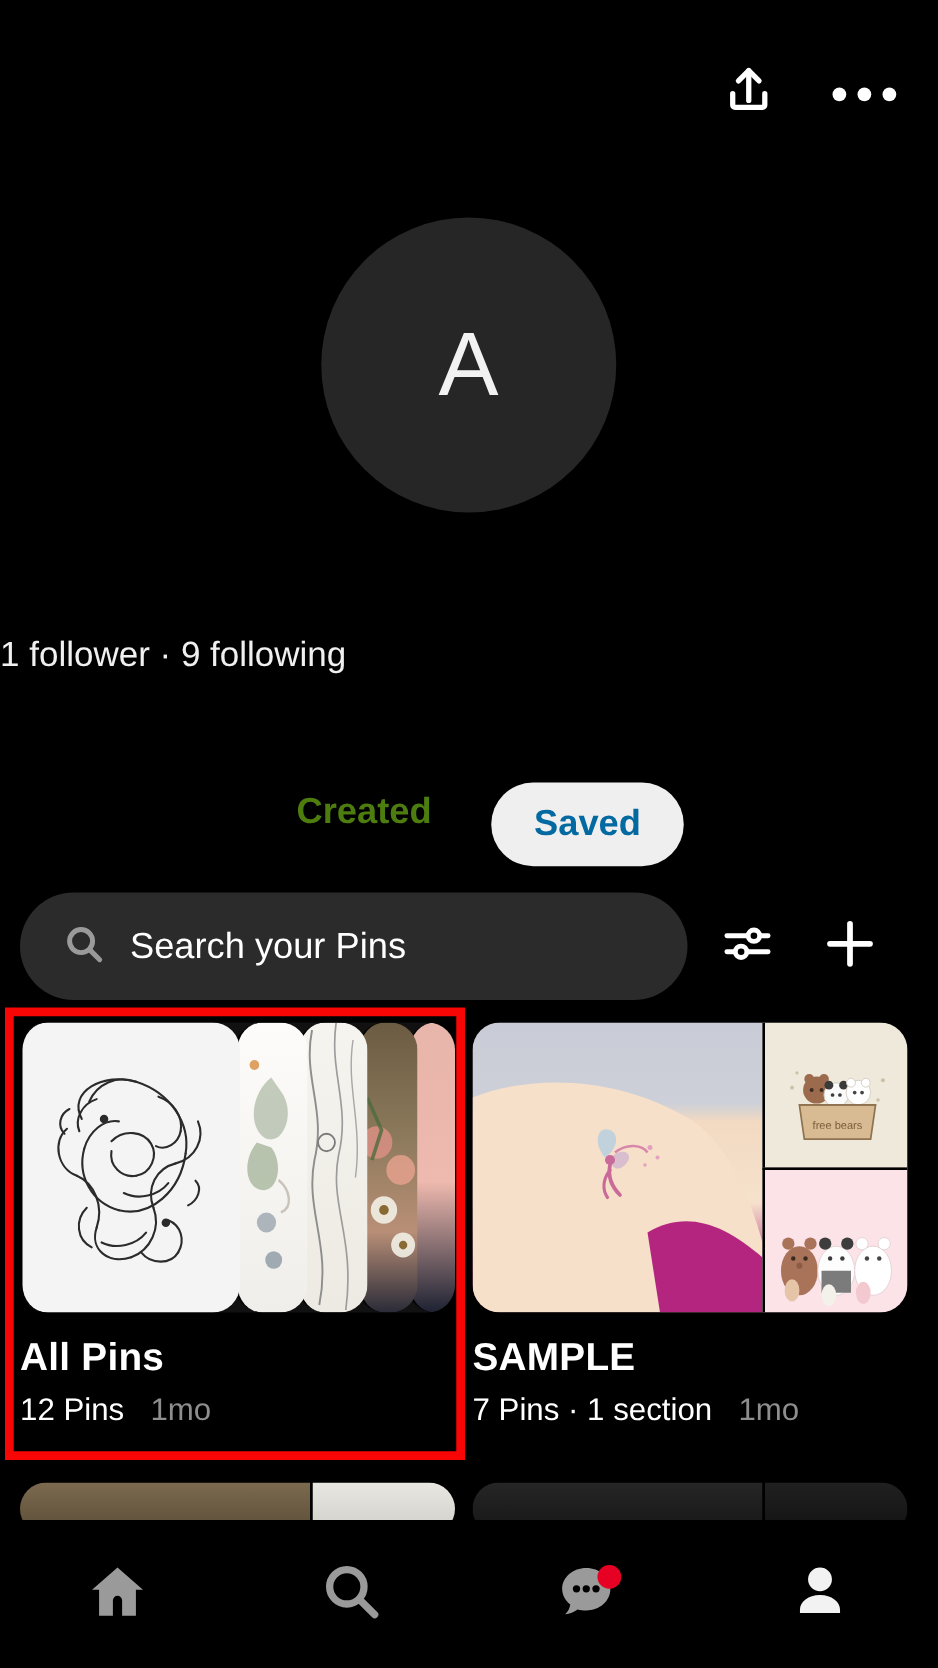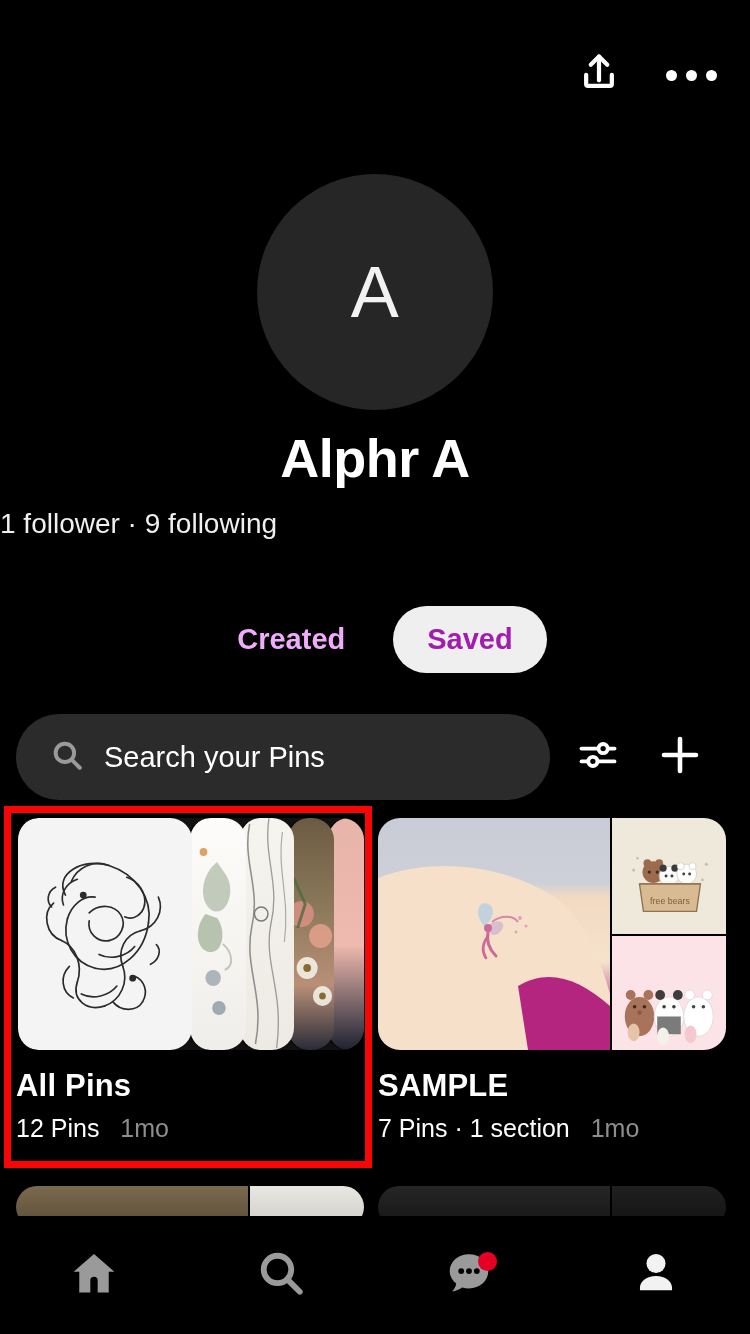--- a/index.html
+++ b/index.html
@@ -53,24 +53,24 @@
     font-size: 28px; font-weight: 400;
   }
 
   
   .tabs {
     position: absolute; left: 0; top: 606px; width: 750px;
     display: flex; align-items: center; justify-content: center; gap: 14px;
   }
   .tab {
     padding: 17px 34px; border-radius: 40px;
-    font-size: 29px; font-weight: 700; color: #f0abfc;
+    font-size: 29px; font-weight: 700; color: #4d7c0f;
     background: transparent; cursor: pointer; white-space: nowrap;
   }
-  .tab.active { background: #efefef; color: #a21caf; }
+  .tab.active { background: #efefef; color: #0369a1; margin-top: 20px; }
 
   
   .searchrow {
     position: absolute; left: 0; top: 714px; width: 750px;
     display: flex; align-items: center;
   }
   .searchbar {
     margin-left: 16px;
     width: 534px; height: 86px; border-radius: 43px;
     background: #2b2b2b;
@@ -182,21 +182,20 @@
         <i></i>
           <i></i>
           <i></i>
       </span>
     </div>
   </div>
 
   <div class="avatar">
     <span>A</span>
   </div>
-  <div class="pname">Alphr A</div>
   <div class="pstats">1 follower · 9 following</div>
 
   <div class="tabs">
     <div class="tab">Created</div>
     <div class="tab active">Saved</div>
   </div>
 
   <div class="searchrow">
     <div class="searchbar">
       <span>

